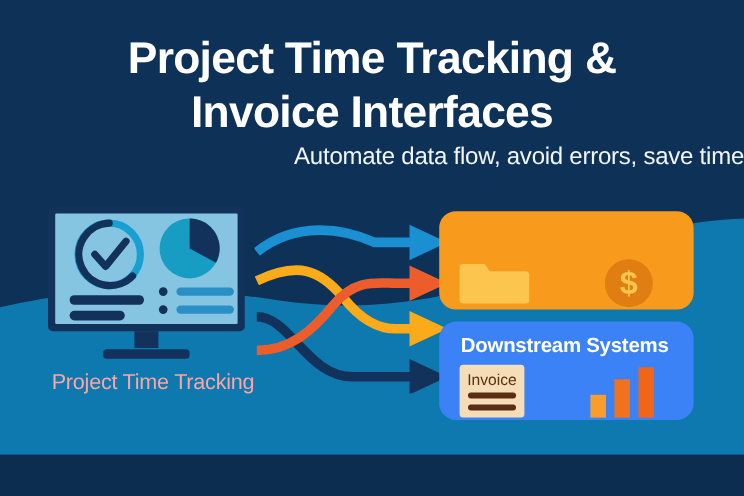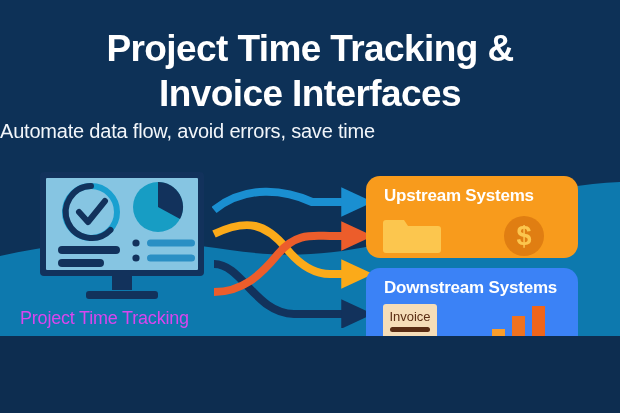--- a/index.html
+++ b/index.html
@@ -4,21 +4,21 @@
 <title>Project Time Tracking &amp; Custom Interfaces</title>
 <style>
   html, body {
     margin: 0;
     padding: 0;
     background: #0d2d50;
   }
   #canvas {
     position: relative;
     width: 620px;
-    height: 336px;
+    height: 379px;
     overflow: hidden;
     background: #0d3157;
     font-family: "Liberation Sans", sans-serif;
     -webkit-font-smoothing: antialiased;
   }
   #bg-svg {
     position: absolute;
     inset: 0;
     width: 620px;
     height: 413px;
@@ -37,21 +37,21 @@
     line-height: 1.22;
     letter-spacing: -0.6px;
     z-index: 6;
   }
   .headline .l2 { display: block; }
   .subhead {
     position: absolute;
     left: 0;
     top: 120px;
     width: 620px;
-    text-align: left;
+    text-align: right;
     color: #f2f6fa;
     font-size: 20px;
     font-weight: normal;
     letter-spacing: -0.2px;
     z-index: 6;
   }
 
   
   .monitor-wrap {
     position: absolute;
@@ -60,21 +60,22 @@
     width: 175px;
     height: 120px;
     z-index: 5;
   }
   .monitor-svg { display: block; }
   .monitor-caption {
     position: absolute;
     left: 20px;
     top: 308px;
     width: 215px;
-    color: #d946ef;
+    text-align: center;
+    color: #fca5a5;
     font-size: 18px;
     letter-spacing: -0.2px;
     z-index: 6;
   }
 
   
   .arrows {
     position: absolute;
     left: 212px;
     top: 178px;
@@ -196,21 +197,20 @@
     <path d="M2,86 C30,86 44,136 82,136 L140,136" fill="none" stroke="#12325c" stroke-width="8" stroke-linecap="butt" marker-end="url(#h-navy)"></path>
 
     <path d="M2,32 C34,6 74,12 100,24 L140,24" fill="none" stroke="#1a8fd1" stroke-width="8" stroke-linecap="butt" marker-end="url(#h-blue)"></path>
 
     <path d="M2,56 C36,40 54,46 74,70 C90,90 104,96 118,96 L140,96" fill="none" stroke="#fbaa19" stroke-width="8" stroke-linecap="butt" marker-end="url(#h-amber)"></path>
 
     <path d="M2,114 C30,114 48,98 66,76 C84,54 102,58 118,58 L140,58" fill="none" stroke="#ec5d2b" stroke-width="8" stroke-linecap="butt" marker-end="url(#h-red)"></path>
   </svg>
 
   <div class="card" id="card-upstream">
-    <div class="card-title">Upstream Systems</div>
     <svg class="card-icons" viewBox="0 0 212 48" xmlns="http://www.w3.org/2000/svg">
       <g>
         <path d="M20,10 L38,10 L42,16 L72,16 A3,3 0 0,1 75,19 L75,40 A3,3 0 0,1 72,43 L20,43 A3,3 0 0,1 17,40 L17,13 A3,3 0 0,1 20,10 Z" fill="#fcc64e"></path>
       </g>
       <g>
         <circle cx="158" cy="26" r="20" fill="#e07e12"></circle>
         <text x="158" y="35" text-anchor="middle" font-family="Liberation Sans, sans-serif" font-size="27" font-weight="bold" fill="#fcc64e">$</text>
       </g>
     </svg>
   </div>

